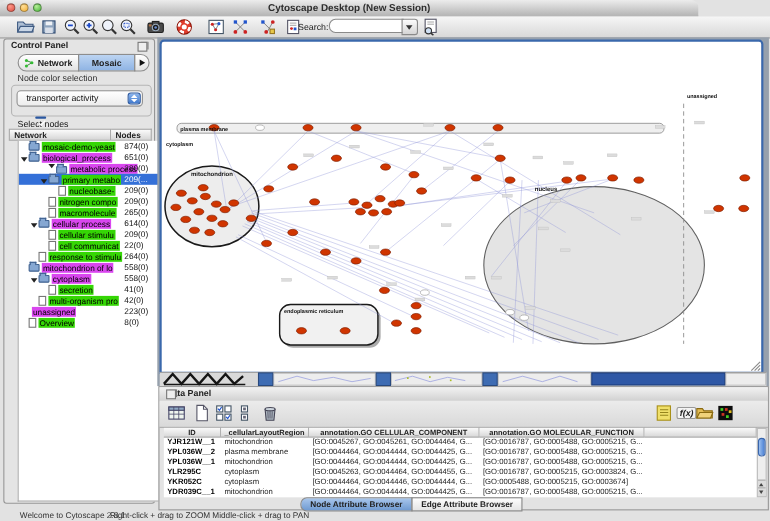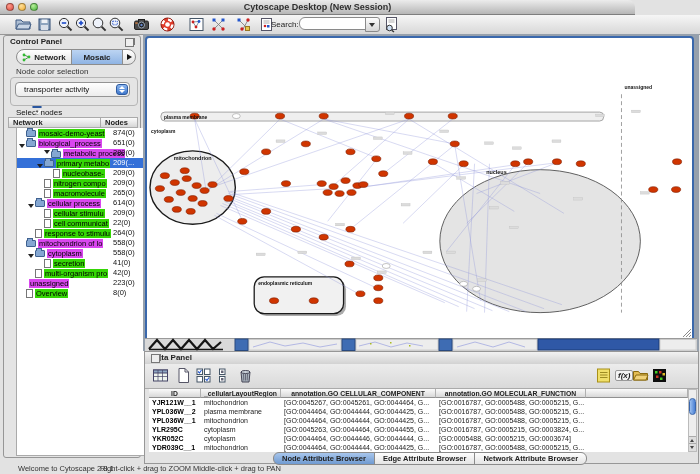--- a/index.html
+++ b/index.html
@@ -647,20 +647,19 @@
       </span>
     <span class="ab ad">
         <i></i>
       </span>
   </div>
 </div>
 
 <div id="btabs">
     <span class="btab first sel">Node Attribute Browser</span>
     <span class="btab">Edge Attribute Browser</span>
-    <span class="btab last">Network Attribute Browser</span>
   </div>
 
 <div id="status">
   <span style="left:18px">Welcome to Cytoscape 2.8.1</span>
   <span style="left:100px">Right-click + drag to ZOOM</span>
   <span style="left:193px">Middle-click + drag to PAN</span>
 </div>
 
 </body></html>

